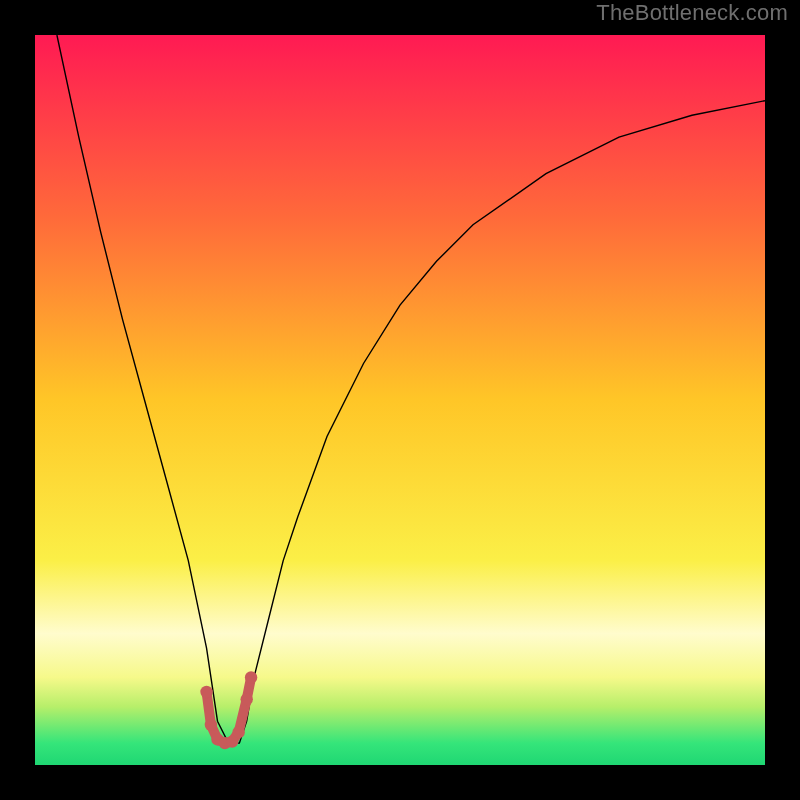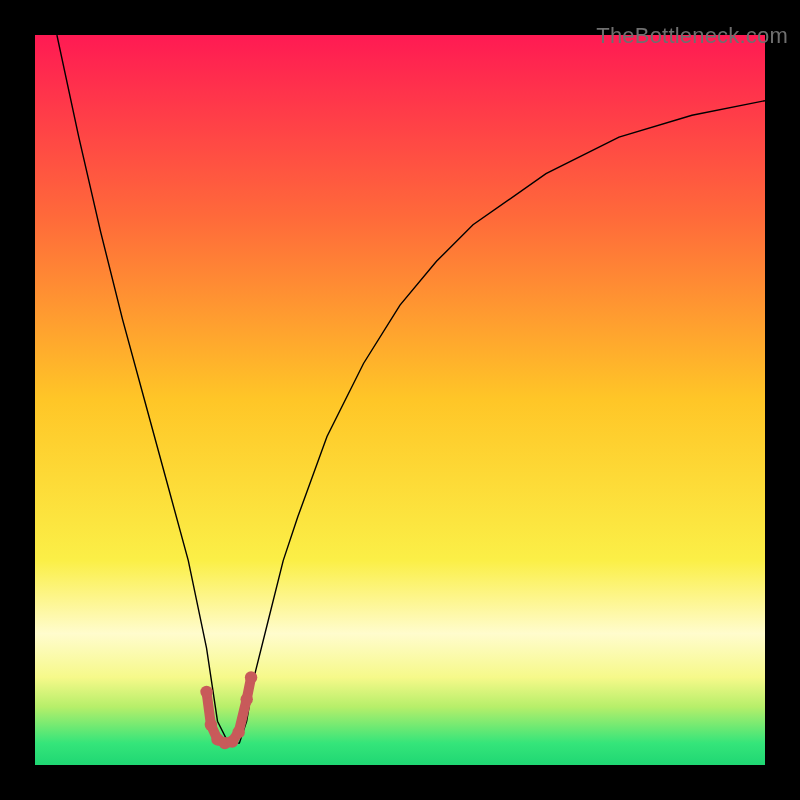--- a/index.html
+++ b/index.html
@@ -22,21 +22,21 @@
     top: 35px;
     width: 730px;
     height: 730px;
   }
   .gradient {
     position: absolute;
     inset: 0;
   }
   .watermark {
     position: absolute;
-    top: 23px;
+    top: 0;
     right: 12px;
     color: #6f6f6f;
     font-size: 22px;
     letter-spacing: 0.2px;
     font-weight: 500;
   }
   svg.curves {
     position: absolute;
     left: 35px;
     top: 35px;

